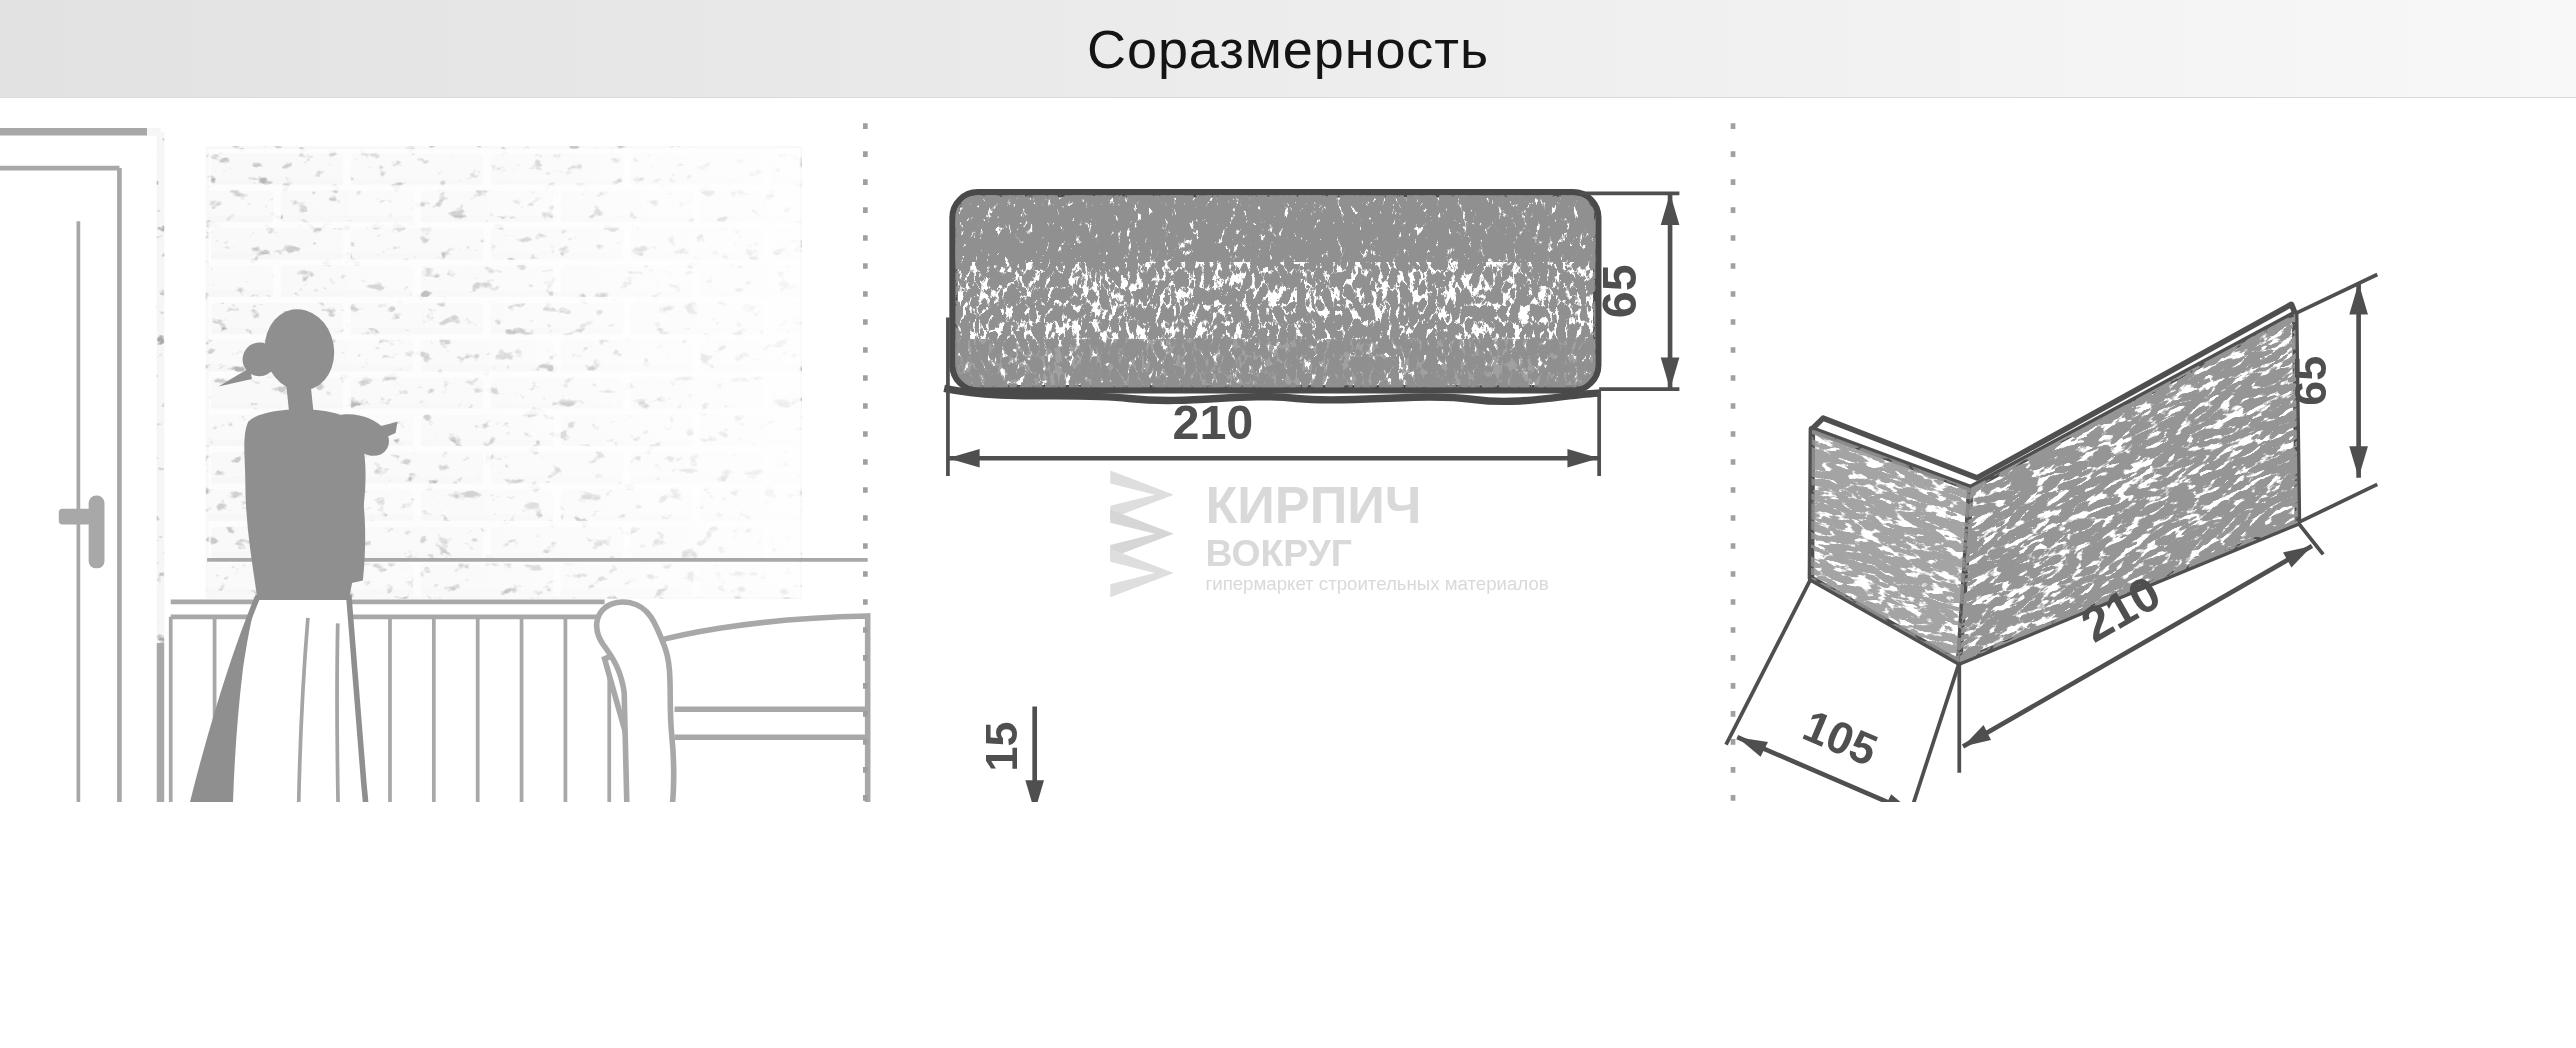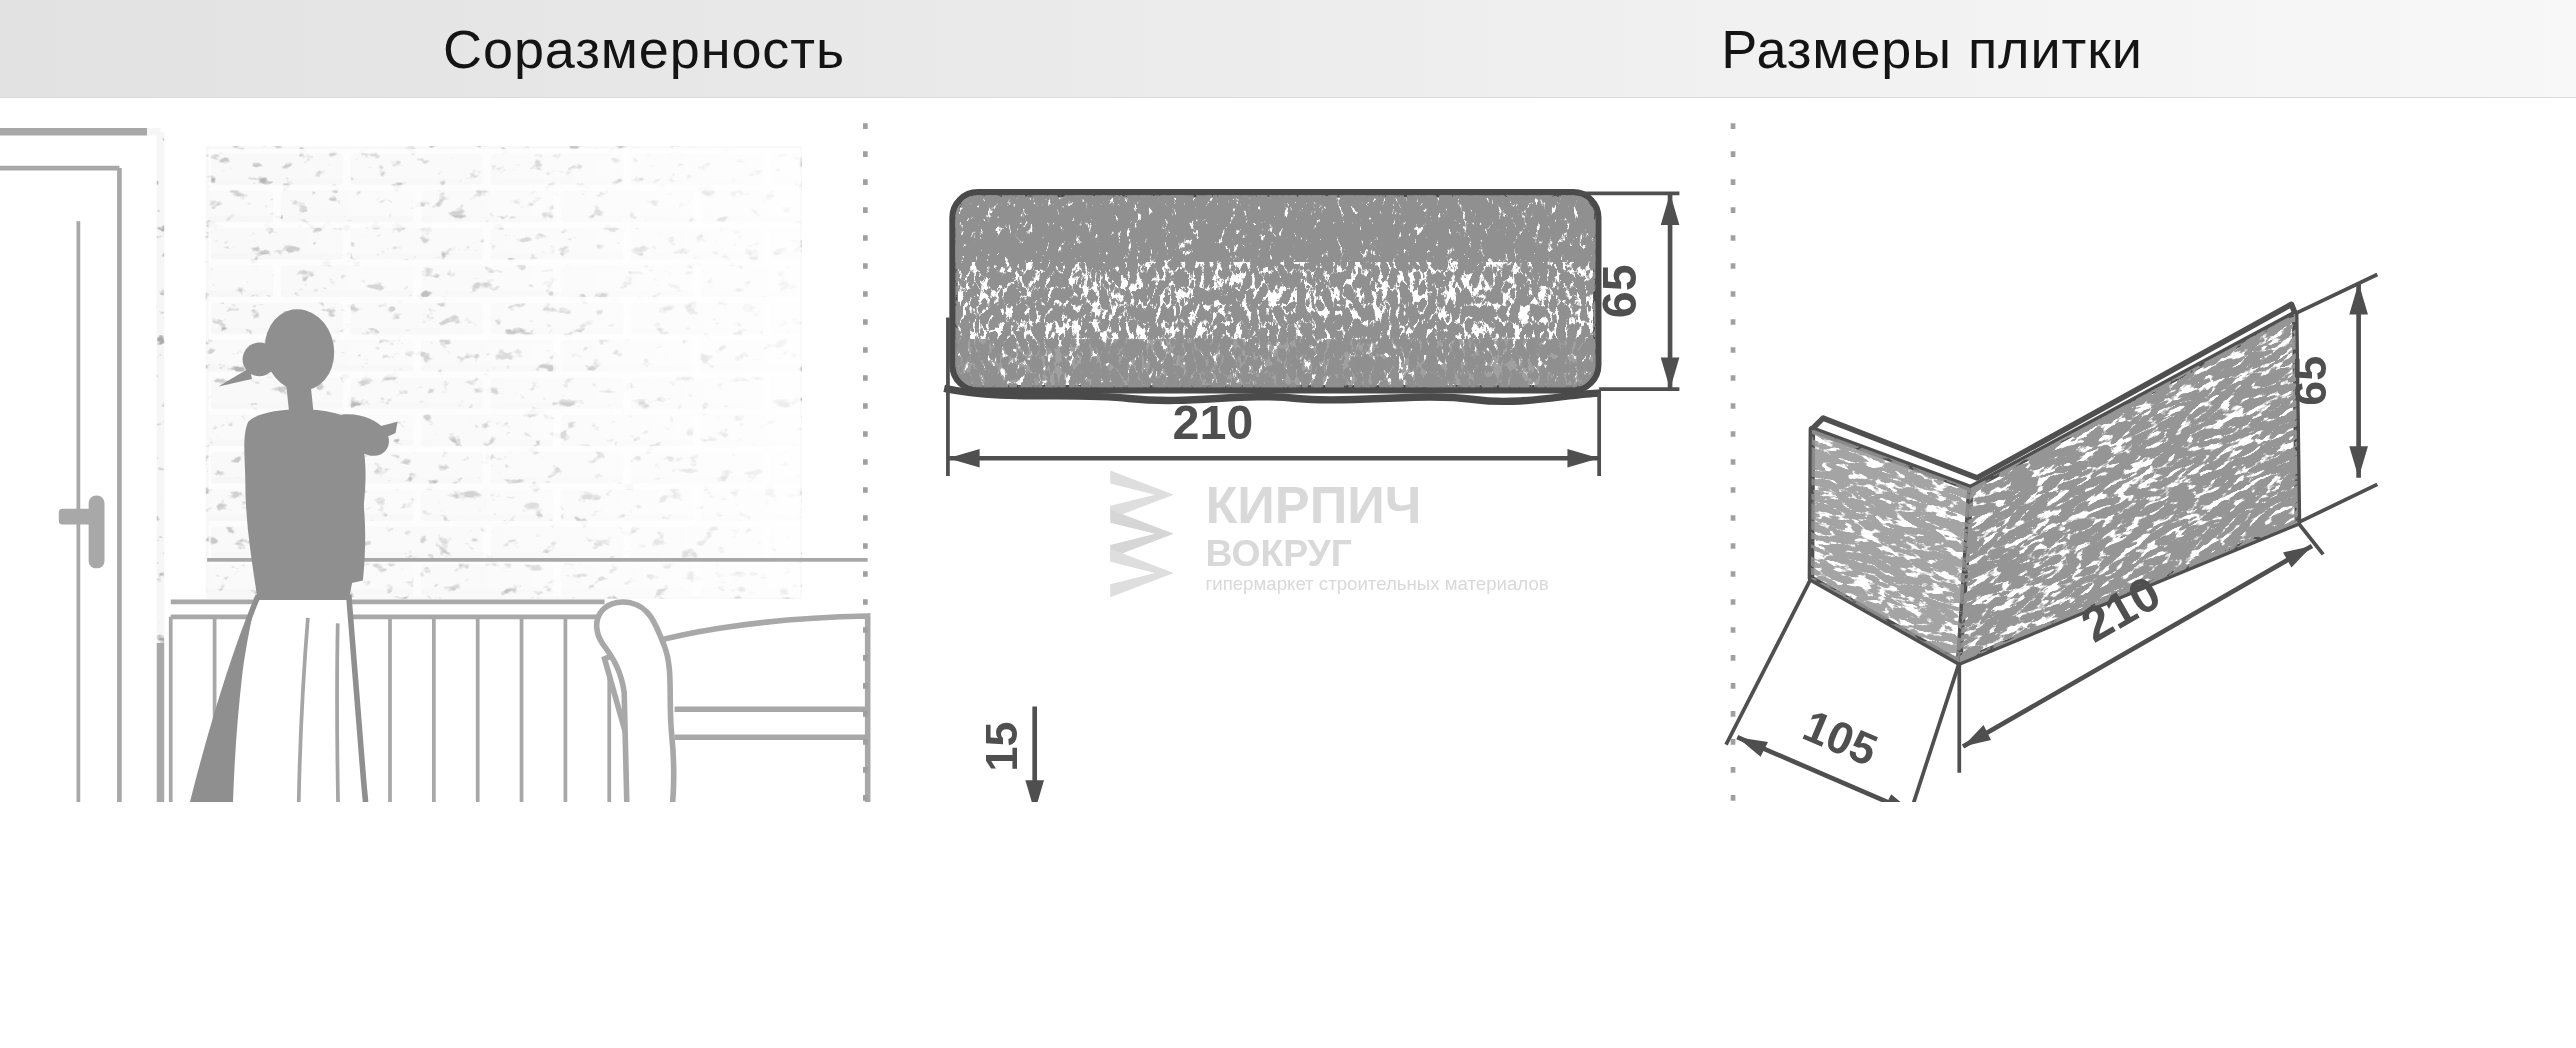--- a/index.html
+++ b/index.html
@@ -18,23 +18,20 @@
 </style>
 </head>
 <body>
 
 <div class="canvas">
 
   <div class="hdr">
     <div class="hcell">
       <span>Соразмерность</span>
     </div>
-    <div class="hcell">
-      <span>Размеры плитки</span>
-    </div>
   </div>
 
   <svg width="2576" height="1049" viewBox="0 0 2761 1124">
     <defs>
 
       <pattern id="bricks" patternUnits="userSpaceOnUse" x="222" y="158" width="150" height="80">
         <rect x="0" y="0" width="150" height="80" fill="#f3f3f3"></rect>
         <rect x="4" y="6" width="142" height="30" rx="5" fill="#c9c9c9"></rect>
         <rect x="4" y="33" width="142" height="7" rx="3" fill="#b2b2b2"></rect>
         <rect x="-71" y="46" width="142" height="30" rx="5" fill="#cfcfcf"></rect>

